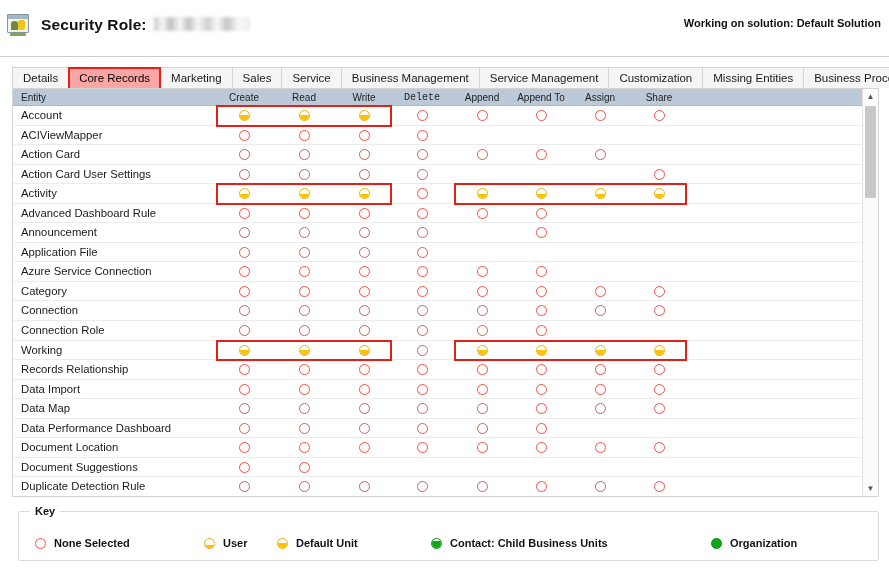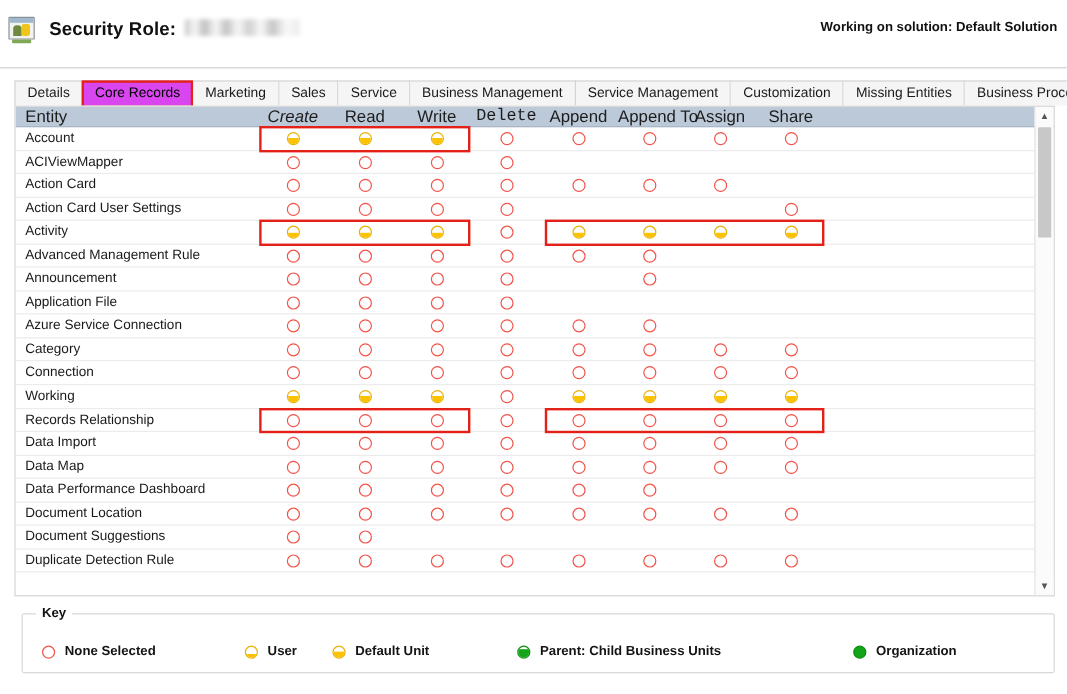--- a/index.html
+++ b/index.html
@@ -130,21 +130,21 @@
     background: #f5f5f5;
     border: 1px solid #d4d4d4;
     border-bottom: none;
     border-left: none;
     box-sizing: border-box;
     white-space: nowrap;
     cursor: default;
   }
   .tab:first-child { border-left: 1px solid #d4d4d4; }
   .tab.sel {
-    background: #d946ef;
+    background: #fca5a5;
     color: #000;
     margin-top: 48px;
   }
   .tab.annot::after {
     content: "";
     position: absolute;
     left: -1px; top: -1px; right: -1px; bottom: -2px;
     border: 2px solid #e32119;
     pointer-events: none;
   }
@@ -164,21 +164,21 @@
     height: 17px;
     background: #bcc9d9;
     border-bottom: 1px solid #a8b6c8;
     box-sizing: border-box;
   }
   #grid-head .hcell {
     position: absolute;
     top: 0;
     height: 17px;
     line-height: 17px;
-    font-size: 14px;
+    font-size: 10px;
     color: #1d1d1d;
     text-align: center;
     white-space: nowrap;
   }
   #grid-head .hcell.entity {
     left: 8px;
     text-align: left;
   }
   #grid-body {
     position: relative;
@@ -365,21 +365,21 @@
     <div class="tab">Business Management</div>
     <div class="tab">Service Management</div>
     <div class="tab">Customization</div>
     <div class="tab">Missing Entities</div>
     <div class="tab">Business Process Flows</div>
   </div>
 
 <div id="grid-panel">
   <div id="grid-head">
       <div class="hcell entity">Entity</div>
-      <div class="hcell" style="left: 205px; width: 52px; font-style: italic;">Create</div>
+      <div class="hcell" style="left: 205px; width: 52px;">Create</div>
       <div class="hcell" style="left: 265px; width: 52px;">Read</div>
       <div class="hcell" style="left: 325px; width: 52px;">Write</div>
       <div class="hcell" style="left: 383px; width: 52px; font-family: Liberation Mono, monospace;">Delete</div>
       <div class="hcell" style="left: 443px; width: 52px;">Append</div>
       <div class="hcell" style="left: 502px; width: 52px;">Append To</div>
       <div class="hcell" style="left: 561px; width: 52px;">Assign</div>
       <div class="hcell" style="left: 620px; width: 52px;">Share</div>
     </div>
   <div id="grid-body">
       <div class="row">
@@ -487,21 +487,21 @@
           <span class="pv bu"></span>
         </div>
         <div class="cell" style="left: 561px; width: 52px;">
           <span class="pv bu"></span>
         </div>
         <div class="cell" style="left: 620px; width: 52px;">
           <span class="pv bu"></span>
         </div>
       </div>
       <div class="row">
-        <div class="ename">Advanced Management Rule</div>
+        <div class="ename">Advanced Dashboard Rule</div>
         <div class="cell" style="left: 205px; width: 52px;">
           <span class="pv none"></span>
         </div>
         <div class="cell" style="left: 265px; width: 52px;">
           <span class="pv none"></span>
         </div>
         <div class="cell" style="left: 325px; width: 52px;">
           <span class="pv none"></span>
         </div>
         <div class="cell" style="left: 383px; width: 52px;">
@@ -612,20 +612,41 @@
         <div class="cell" style="left: 443px; width: 52px;">
           <span class="pv none"></span>
         </div>
         <div class="cell" style="left: 502px; width: 52px;">
           <span class="pv none"></span>
         </div>
         <div class="cell" style="left: 561px; width: 52px;">
           <span class="pv none"></span>
         </div>
         <div class="cell" style="left: 620px; width: 52px;">
+          <span class="pv none"></span>
+        </div>
+      </div>
+      <div class="row">
+        <div class="ename">Connection Role</div>
+        <div class="cell" style="left: 205px; width: 52px;">
+          <span class="pv none"></span>
+        </div>
+        <div class="cell" style="left: 265px; width: 52px;">
+          <span class="pv none"></span>
+        </div>
+        <div class="cell" style="left: 325px; width: 52px;">
+          <span class="pv none"></span>
+        </div>
+        <div class="cell" style="left: 383px; width: 52px;">
+          <span class="pv none"></span>
+        </div>
+        <div class="cell" style="left: 443px; width: 52px;">
+          <span class="pv none"></span>
+        </div>
+        <div class="cell" style="left: 502px; width: 52px;">
           <span class="pv none"></span>
         </div>
       </div>
       <div class="row">
         <div class="ename">Working</div>
         <div class="cell" style="left: 205px; width: 52px;">
           <span class="pv bu"></span>
         </div>
         <div class="cell" style="left: 265px; width: 52px;">
           <span class="pv bu"></span>
@@ -836,19 +857,19 @@
     <div class="key-item" style="left: 185px;">
       <span class="pv user"></span>
       <span class="klabel">User</span>
     </div>
     <div class="key-item" style="left: 258px;">
       <span class="pv bu"></span>
       <span class="klabel">Default Unit</span>
     </div>
     <div class="key-item" style="left: 412px;">
       <span class="pv parent"></span>
-      <span class="klabel">Parent: Child Business Units</span>
+      <span class="klabel">Contact: Child Business Units</span>
     </div>
     <div class="key-item" style="left: 692px;">
       <span class="pv org"></span>
       <span class="klabel">Organization</span>
     </div>
   </div>
 
 </body></html>

